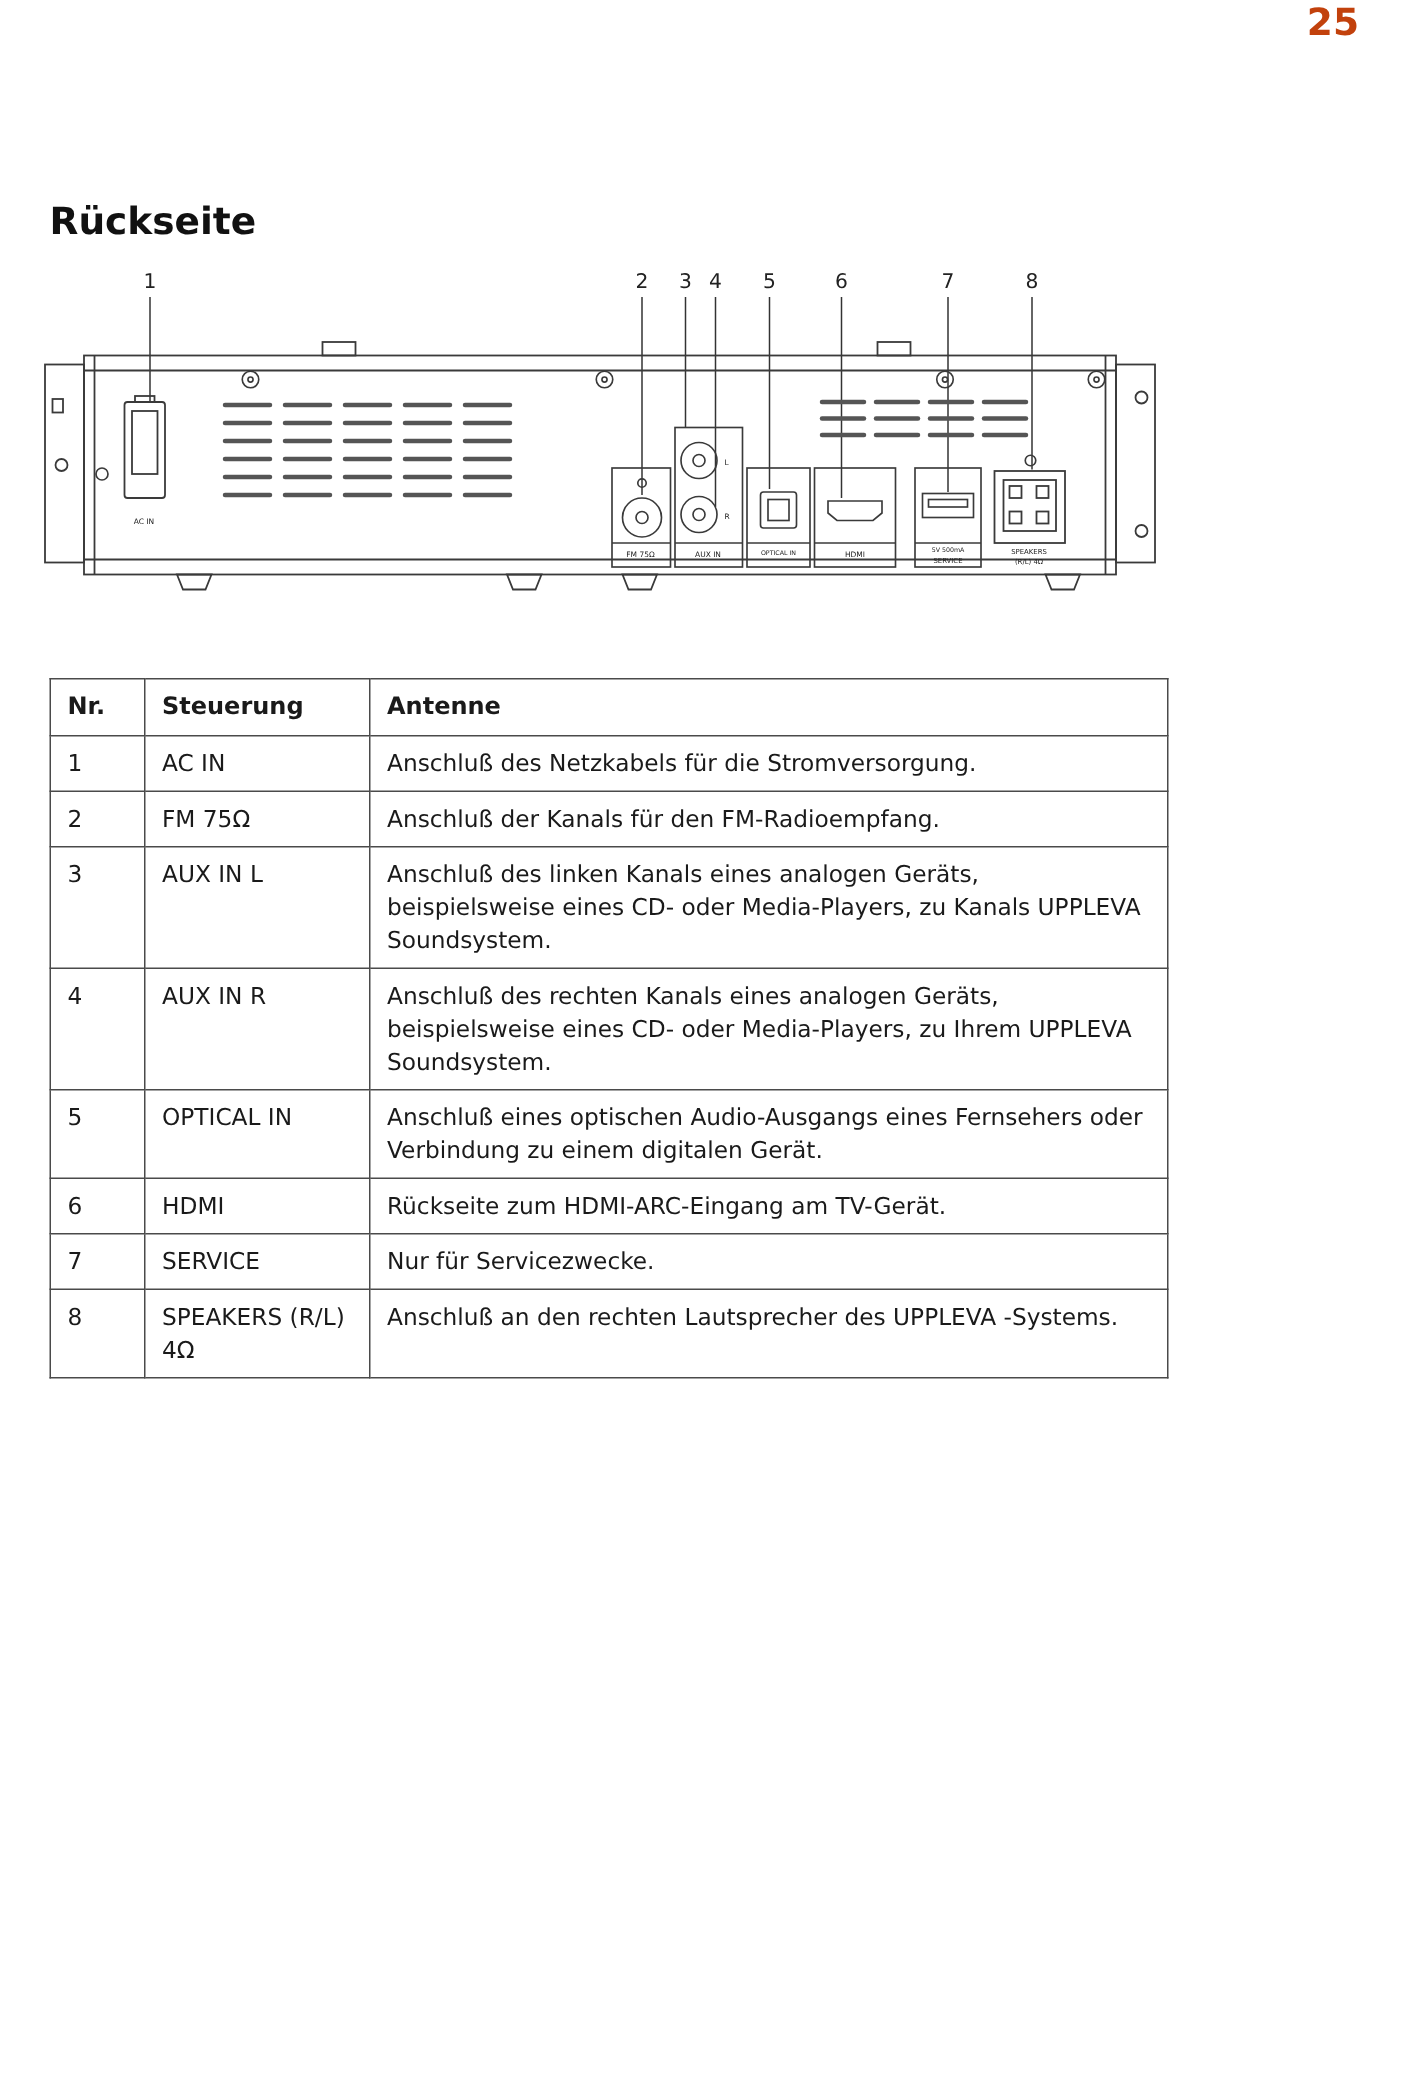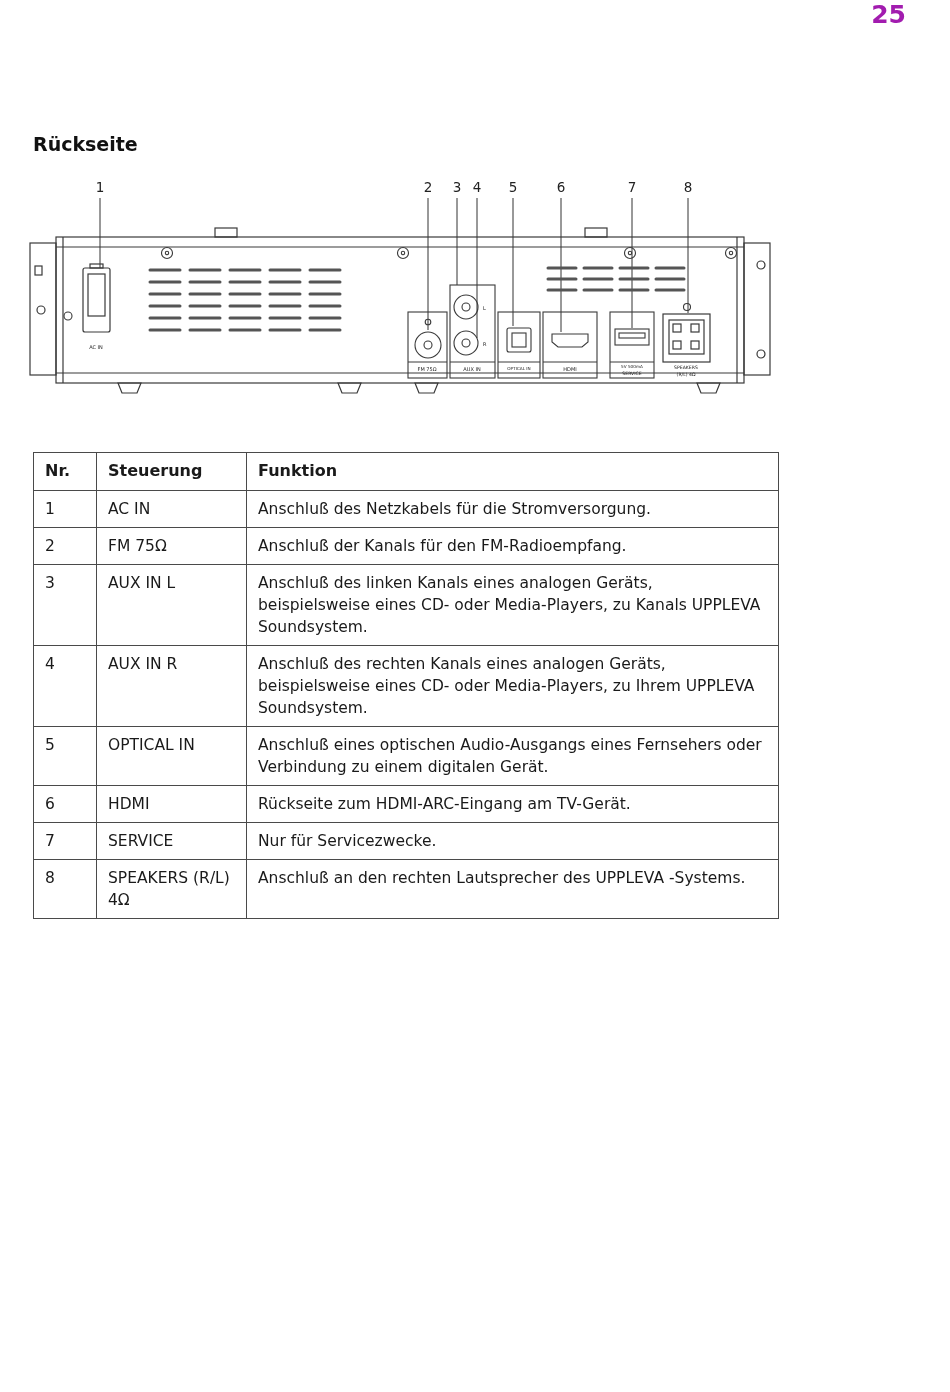--- a/index.html
+++ b/index.html
@@ -5,25 +5,25 @@
   * { margin:0; padding:0; box-sizing:border-box; }
   html,body { background:#ffffff; }
   body {
     width:950px; height:1392px;
     position:relative;
     font-family:"DejaVu Sans","Liberation Sans",sans-serif;
     color:#1a1a1a;
   }
   .page-number {
     position:absolute; top:0px; right:44px;
-    font-size:25px; font-weight:bold; color:#a21caf;
+    font-size:25px; font-weight:bold; color:#c2410c;
   }
   .heading {
     position:absolute; left:33px; top:133px;
-    font-size:19px; font-weight:bold; color:#111;
+    font-size:25px; font-weight:bold; color:#111;
   }
   .diagram-wrap { position:absolute; left:0; top:168px; width:950px; height:240px; }
   svg text { font-family:"DejaVu Sans","Liberation Sans",sans-serif; fill:#222; }
   .callout-num { font-size:13.5px; }
   .tiny { font-size:5px; }
   .tiny4 { font-size:4.2px; }
   .tiny45 { font-size:4.6px; }
   .connector-table {
     position:absolute; left:33px; top:452px;
     width:745px; border-collapse:collapse; table-layout:fixed;
@@ -219,21 +219,21 @@
 <table class="connector-table">
   <colgroup>
     <col style="width:63px">
     <col style="width:150px">
     <col style="width:532px">
   </colgroup>
   <thead>
     <tr>
       <th>Nr.</th>
       <th>Steuerung</th>
-      <th>Funktion</th>
+      <th>Antenne</th>
     </tr>
   </thead>
   <tbody>
     <tr>
       <td>1</td>
       <td>AC IN</td>
       <td>Anschluß des Netzkabels für die Stromversorgung.</td>
     </tr>
     <tr>
       <td>2</td>

